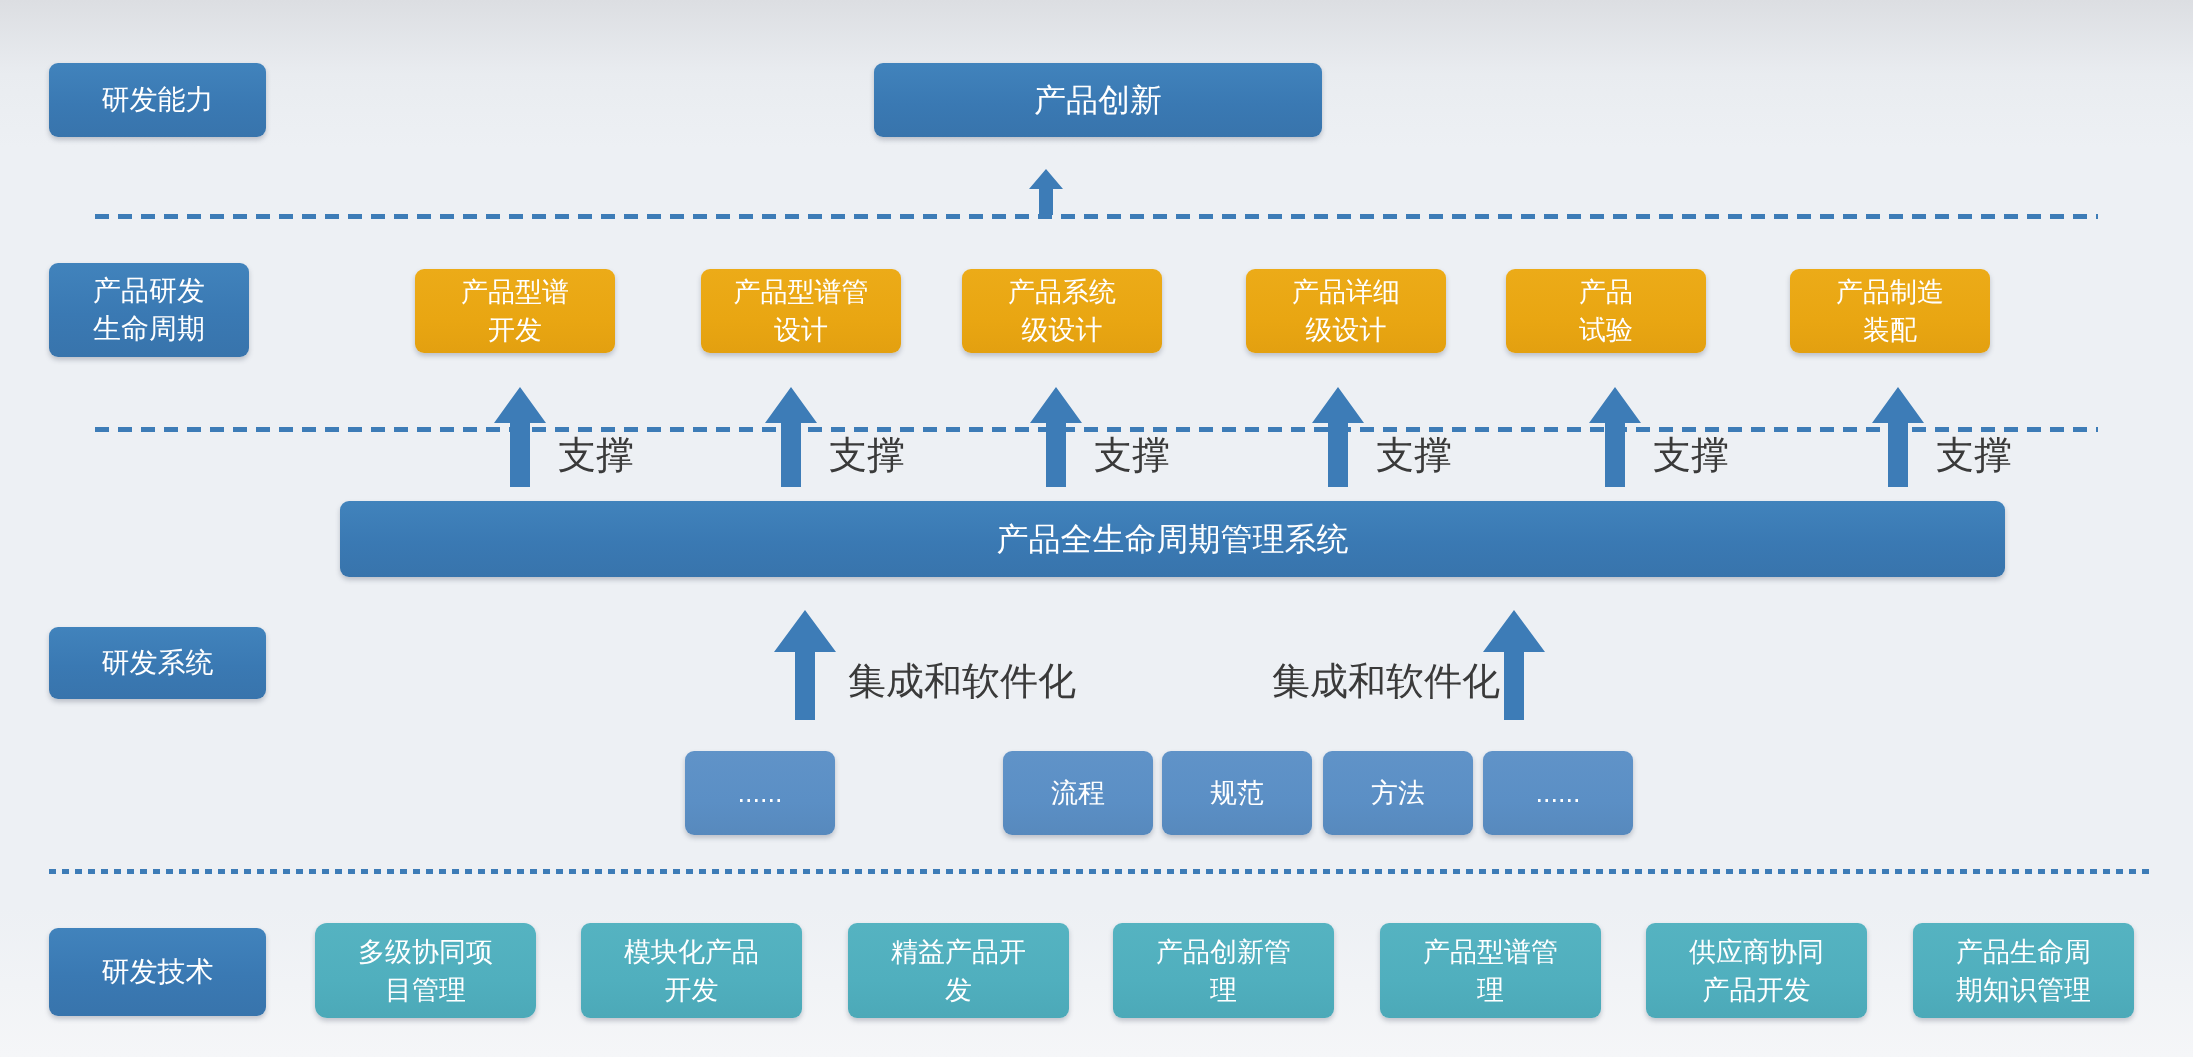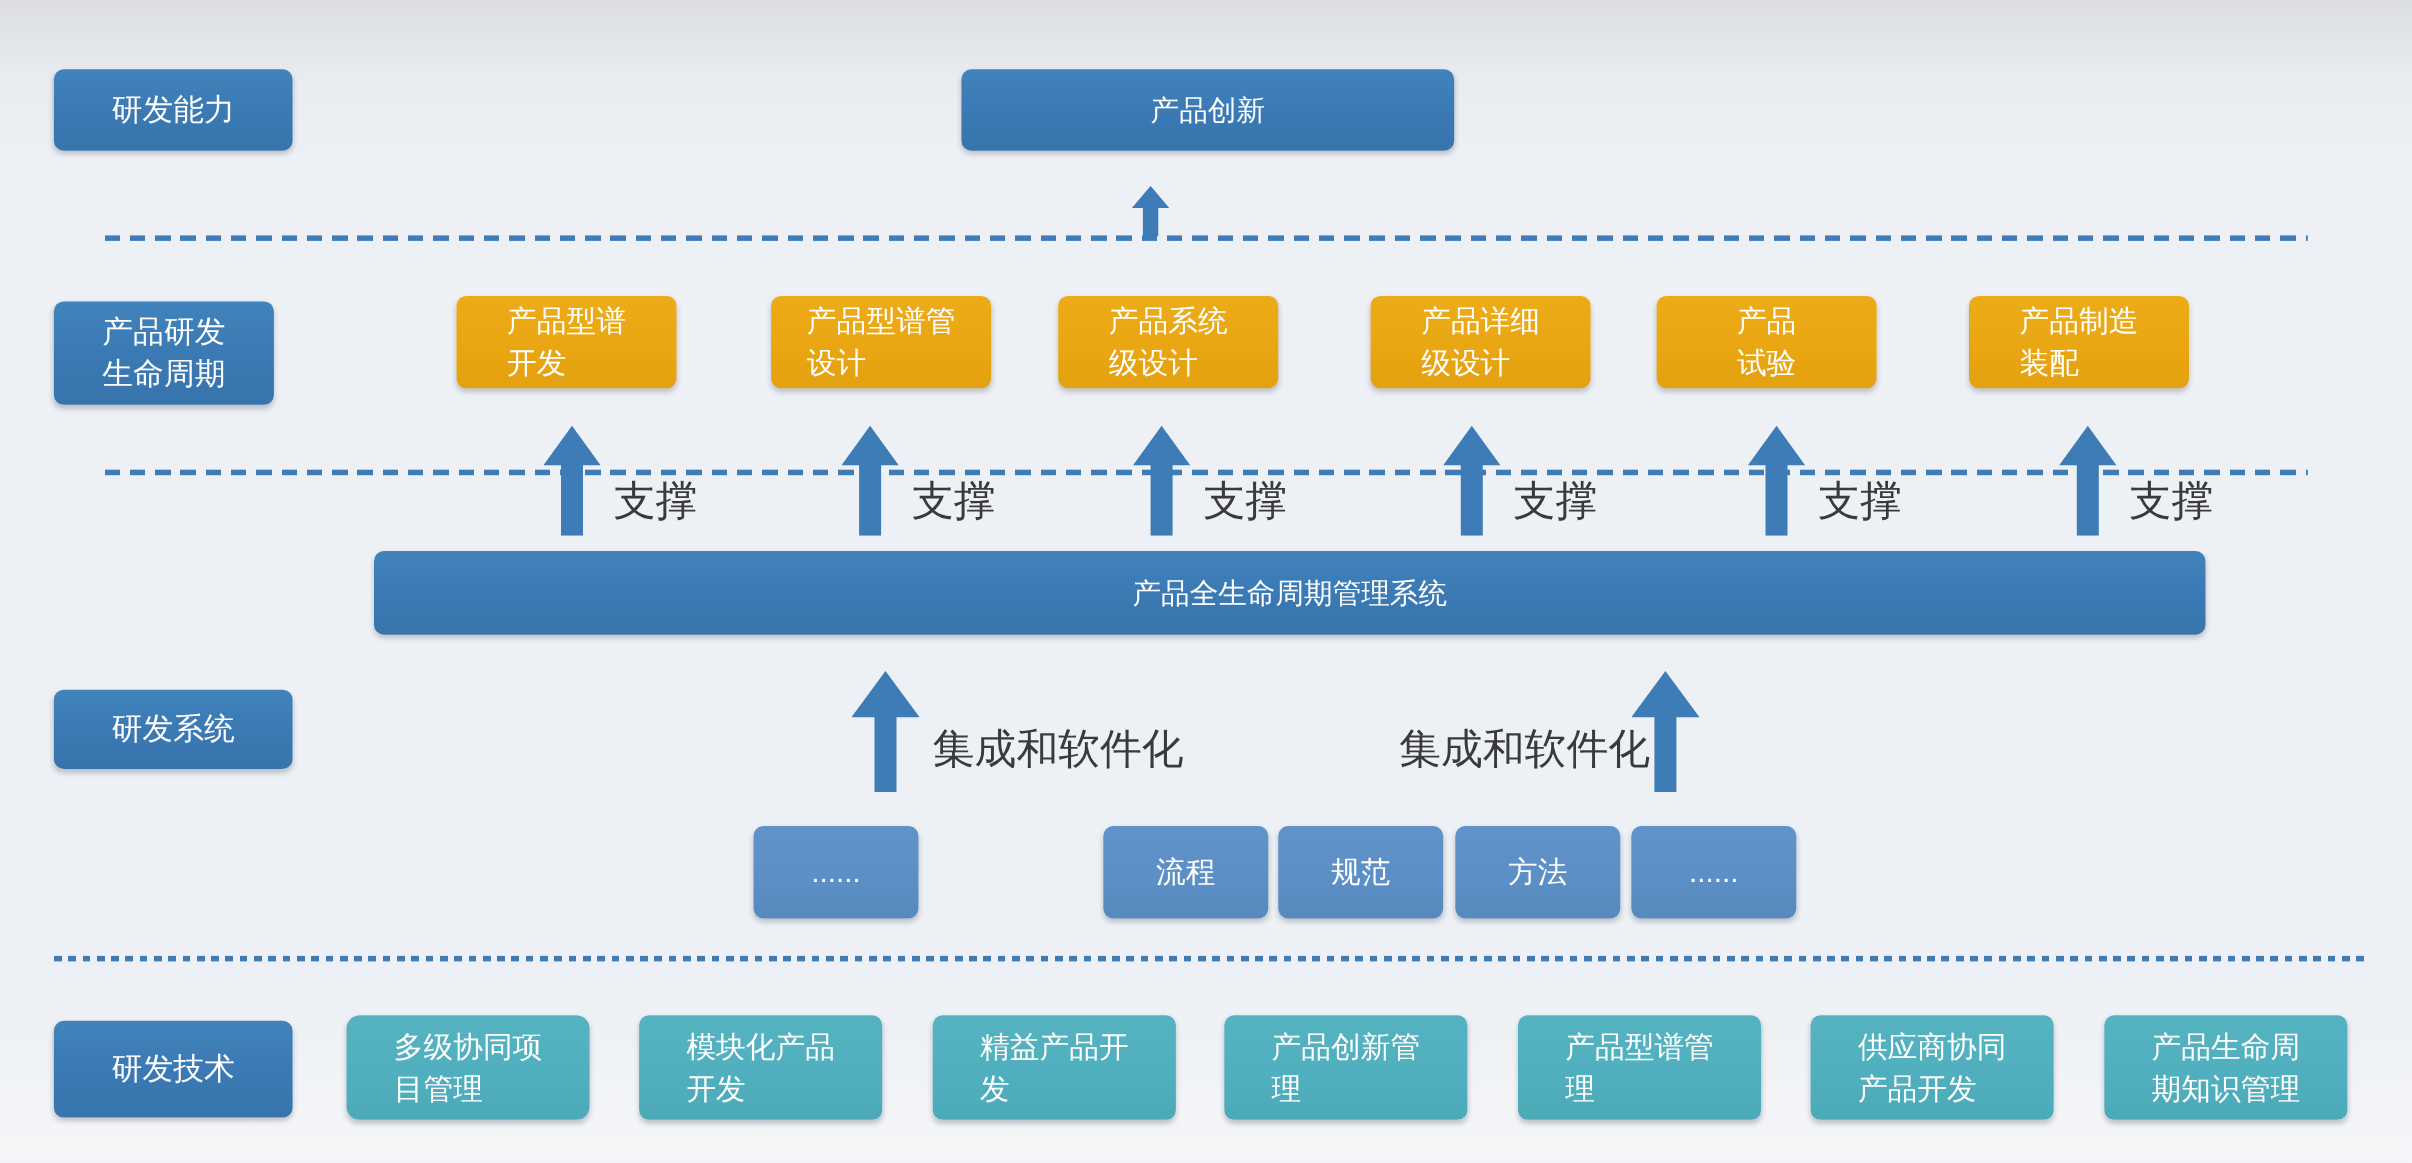--- a/index.html
+++ b/index.html
@@ -9,32 +9,33 @@
   }
   .canvas{
     position:relative;
     width:2193px;height:1057px;
     overflow:hidden;
     background:linear-gradient(180deg,#dcdee2 0%,#e9ecf0 7%,#edf0f4 14%,#edf0f4 86%,#f5f6f8 100%);
   }
   .box{
     position:absolute;
     display:flex;align-items:center;justify-content:center;
+    text-align:center;
     color:#ffffff;
     border-radius:9px;
     white-space:pre-line;
     box-shadow:0 3px 5px rgba(60,70,90,0.28);
     line-height:38px;
   }
   .blue  {background:linear-gradient(180deg,#4183bc 0%,#3a79b3 55%,#3874ac 100%);}
   .mid   {background:linear-gradient(180deg,#6093c8 0%,#5b8fc5 60%,#5789bd 100%);}
   .orange{background:linear-gradient(180deg,#ecab18 0%,#e9a612 60%,#e3a010 100%);}
   .teal  {background:linear-gradient(180deg,#55b3c1 0%,#50afbe 60%,#4ca9b8 100%);}
   .f28{font-size:28px;}
-  .f30{font-size:26px;}
+  .f30{font-size:32px;}
   .f27{font-size:27px;}
   .dash{
     position:absolute;height:5px;
     background:repeating-linear-gradient(90deg,#3d7cb7 0 14px,transparent 14px 23px);
   }
   .dots{
     position:absolute;height:5px;
     background:repeating-linear-gradient(90deg,#3d7cb7 0 7px,transparent 7px 13px);
   }
   .darklabel{
@@ -57,21 +58,21 @@
   <div class="box blue f30" style="left:874px;top:63px;width:448px;height:74px;">产品创新</div>
 
   <div class="arrow" style="left:1029px;top:169px;">
     <svg width="34" height="46" viewBox="0 0 34 46">
         <polygon points="17,0 34,20 24,20 24,46 10,46 10,20 0,20"></polygon>
       </svg>
   </div>
 
   <div class="dash" style="left:95px;top:214px;width:2003px;"></div>
 
-  <div class="box blue f28" style="left:49px;top:274px;width:200px;height:94px;">产品研发
+  <div class="box blue f28" style="left:49px;top:263px;width:200px;height:94px;">产品研发
 生命周期</div>
 
   <div class="box orange f27" style="left:415px;top:269px;width:200px;height:84px;">产品型谱
 开发</div>
   <div class="box orange f27" style="left:701px;top:269px;width:200px;height:84px;">产品型谱管
 设计</div>
   <div class="box orange f27" style="left:962px;top:269px;width:200px;height:84px;font-family:Liberation Serif, serif;">产品系统
 级设计</div>
   <div class="box orange f27" style="left:1246px;top:269px;width:200px;height:84px;">产品详细
 级设计</div>

